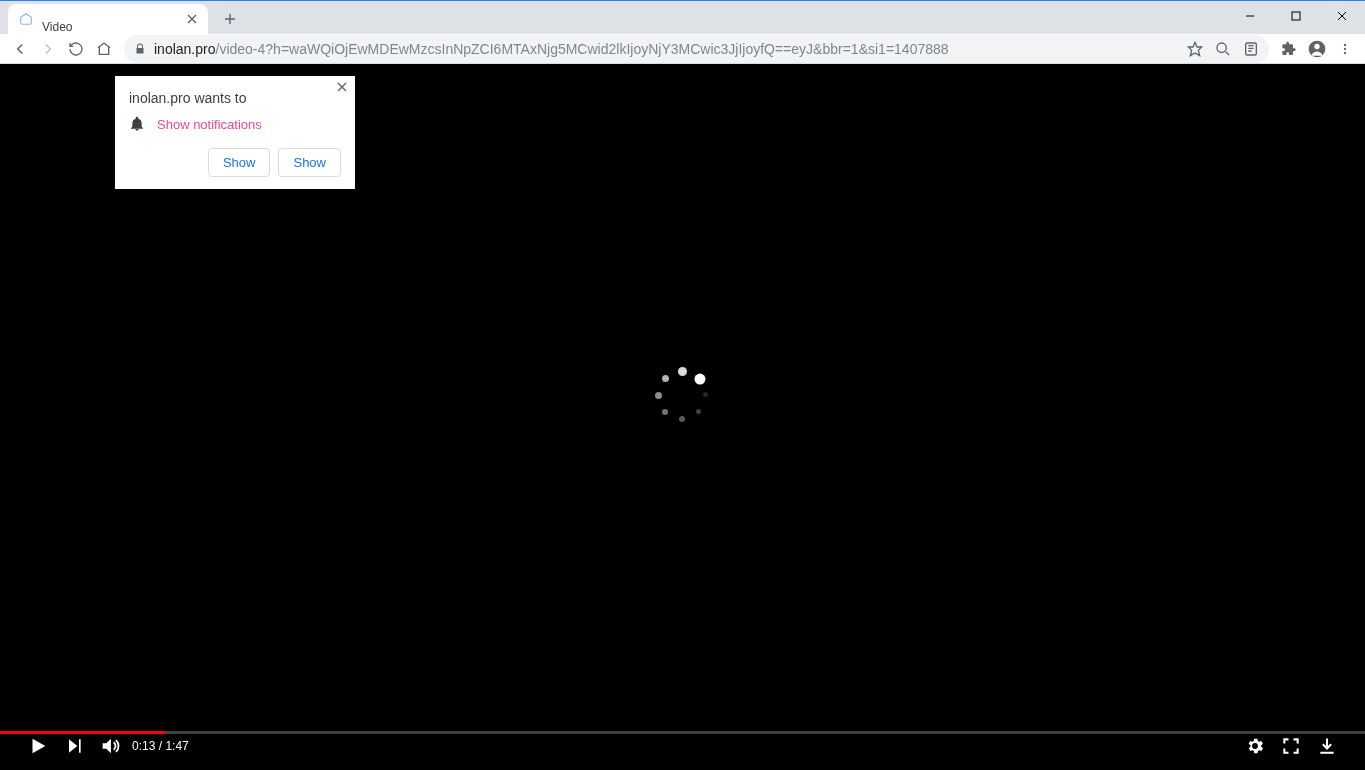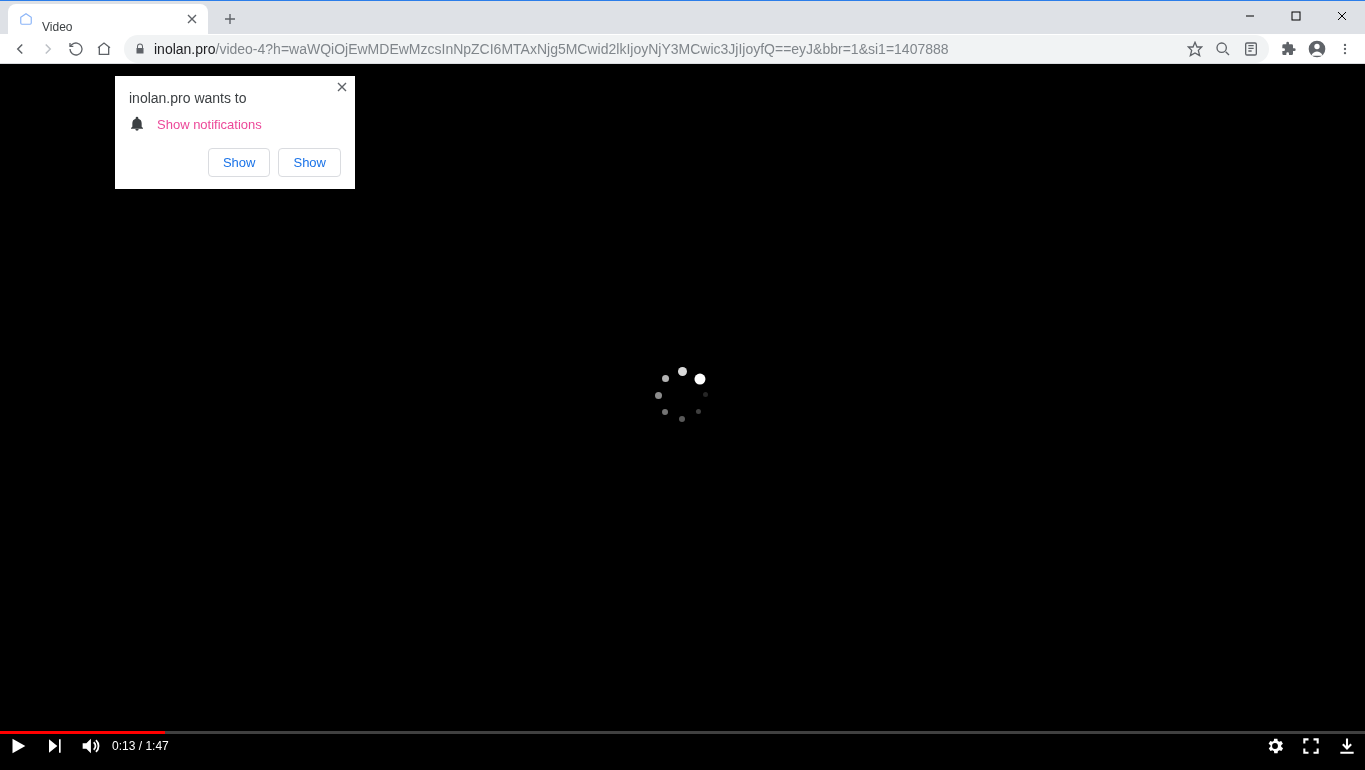--- a/index.html
+++ b/index.html
@@ -140,21 +140,21 @@
   height: 100%;
   background: #f00;
   width: 20%;
 }
 .controls {
   position: absolute;
   left: 0; right: 0; bottom: 0;
   height: 48px;
   display: flex;
   align-items: center;
-  padding: 0 0;
+  padding: 0 20px;
   color: #fff;
   justify-content: flex-end;
 }
 .ctrl-btn {
   width: 36px; height: 36px;
   display: flex; align-items: center; justify-content: center;
   cursor: pointer; color: #fff;
 }
 .time-display { font-size: 12px; margin-left: 4px; }
 .controls .spacer { flex: 1; }

